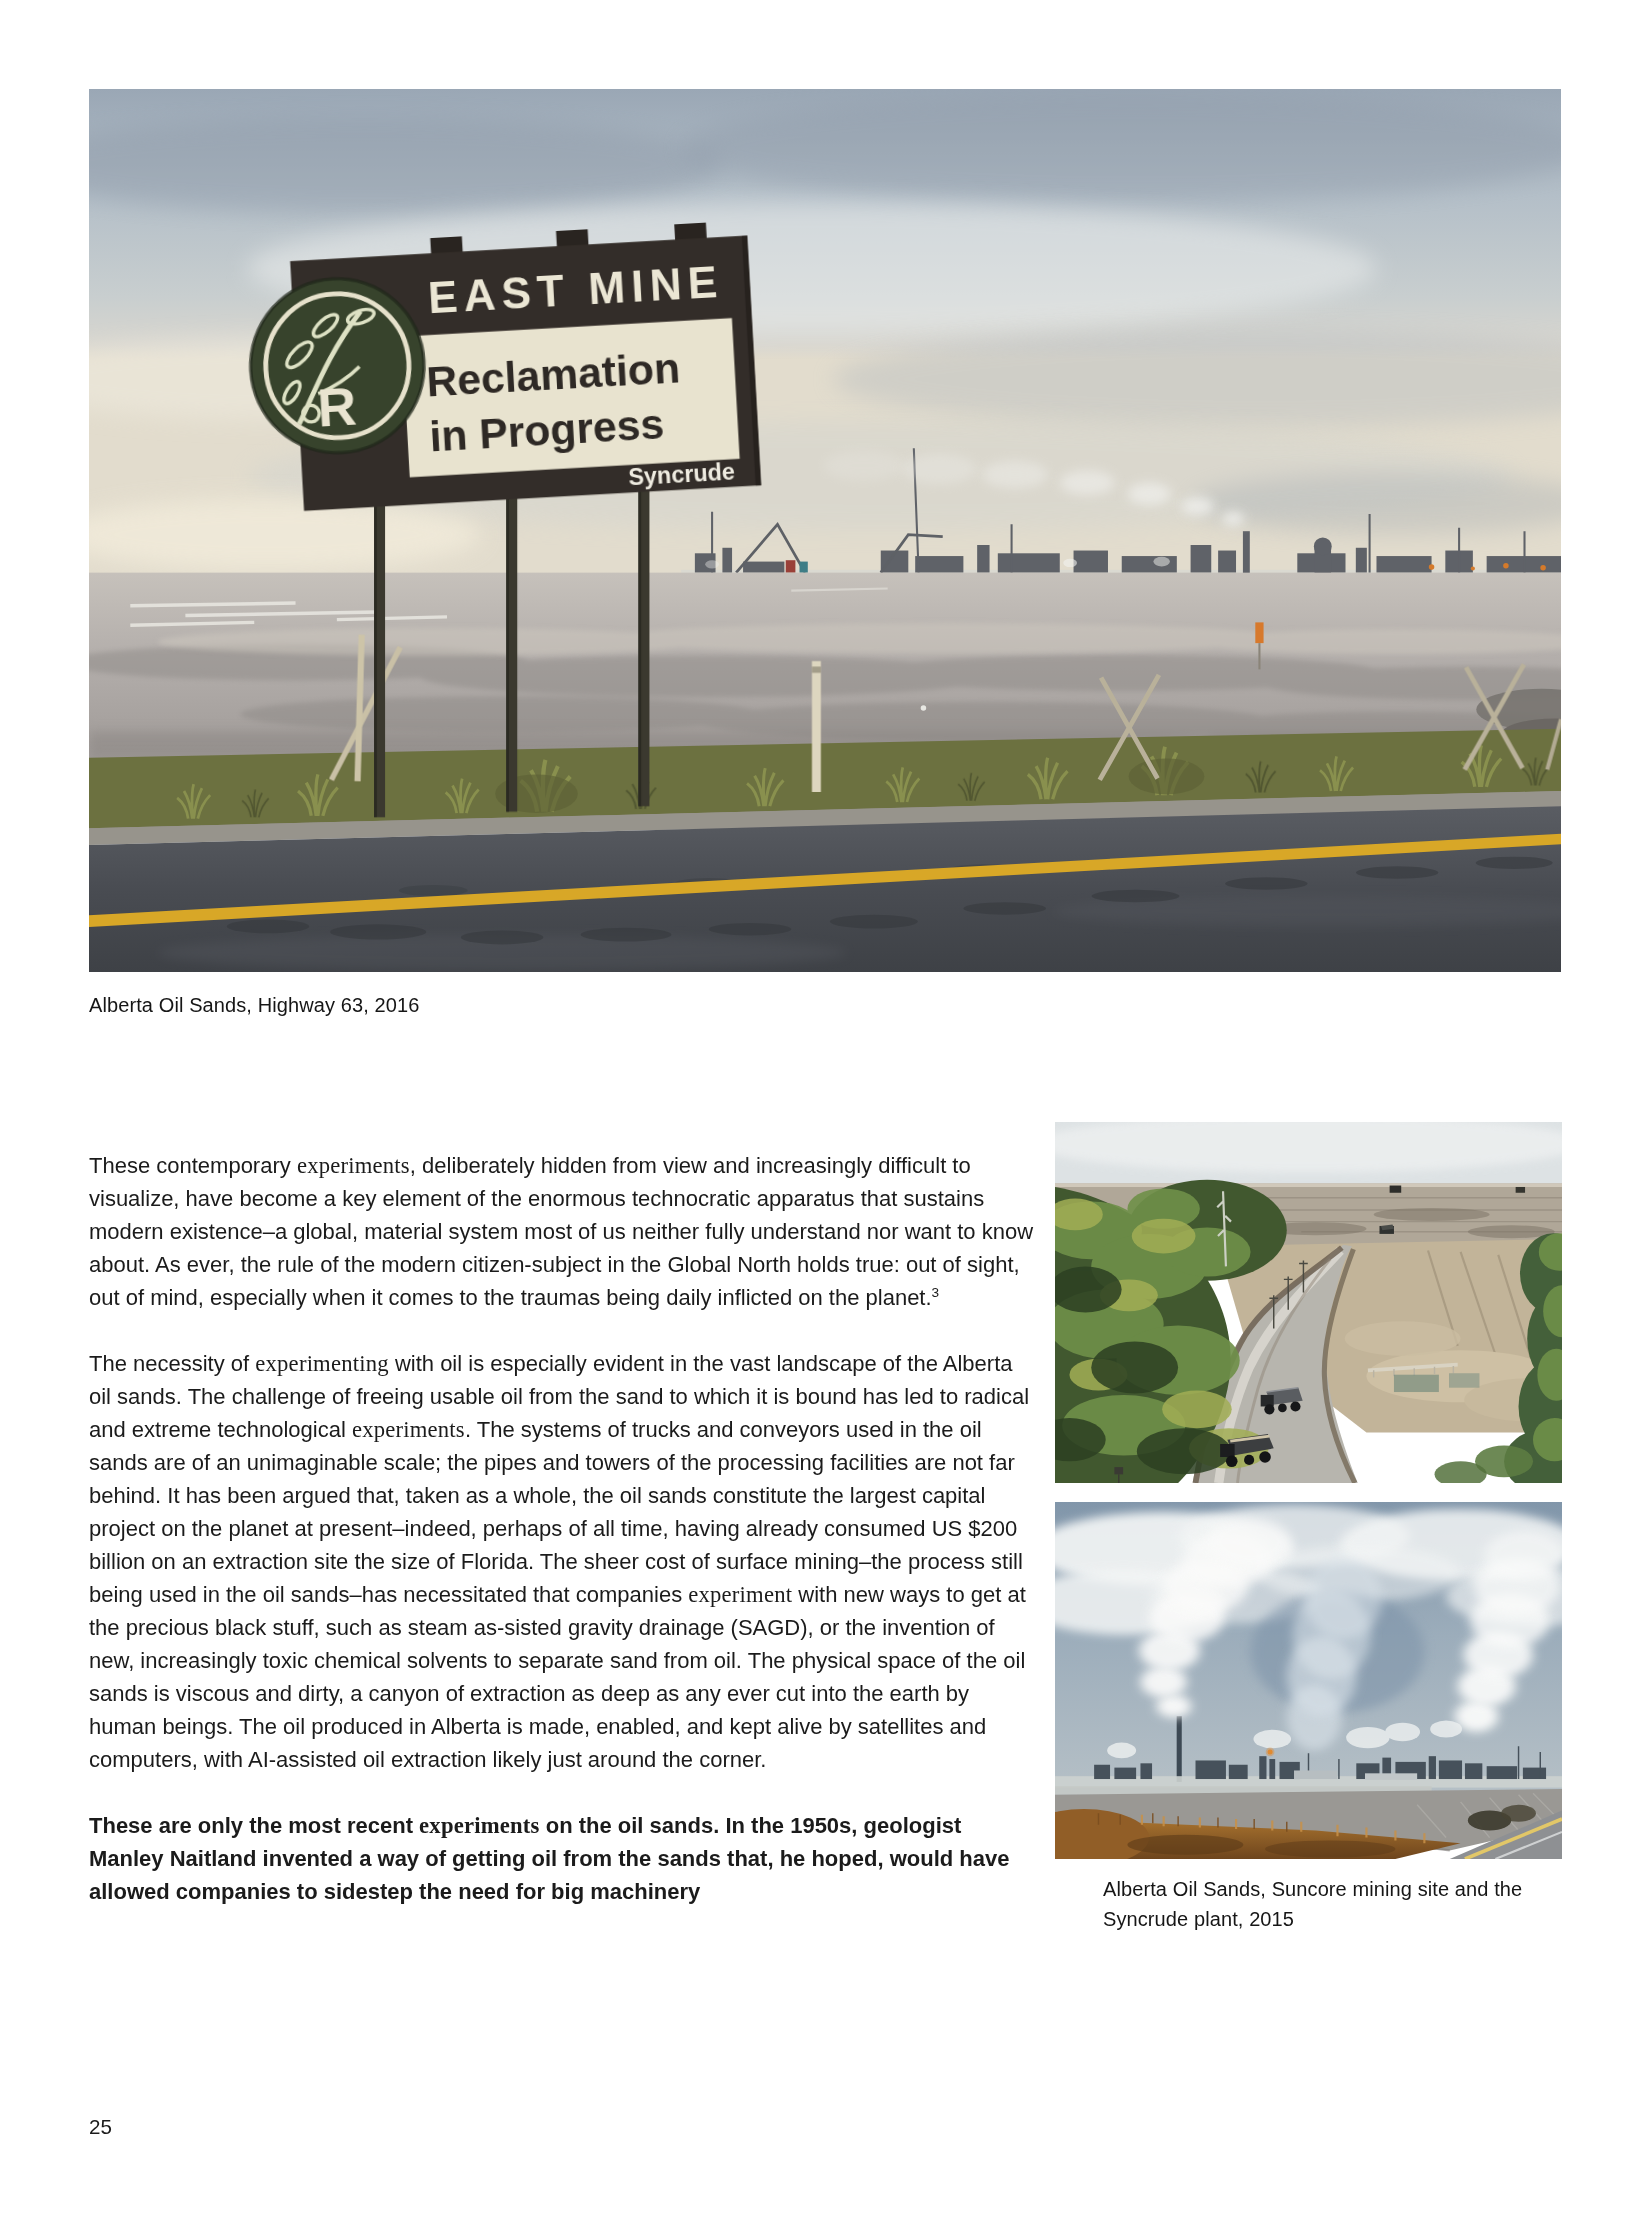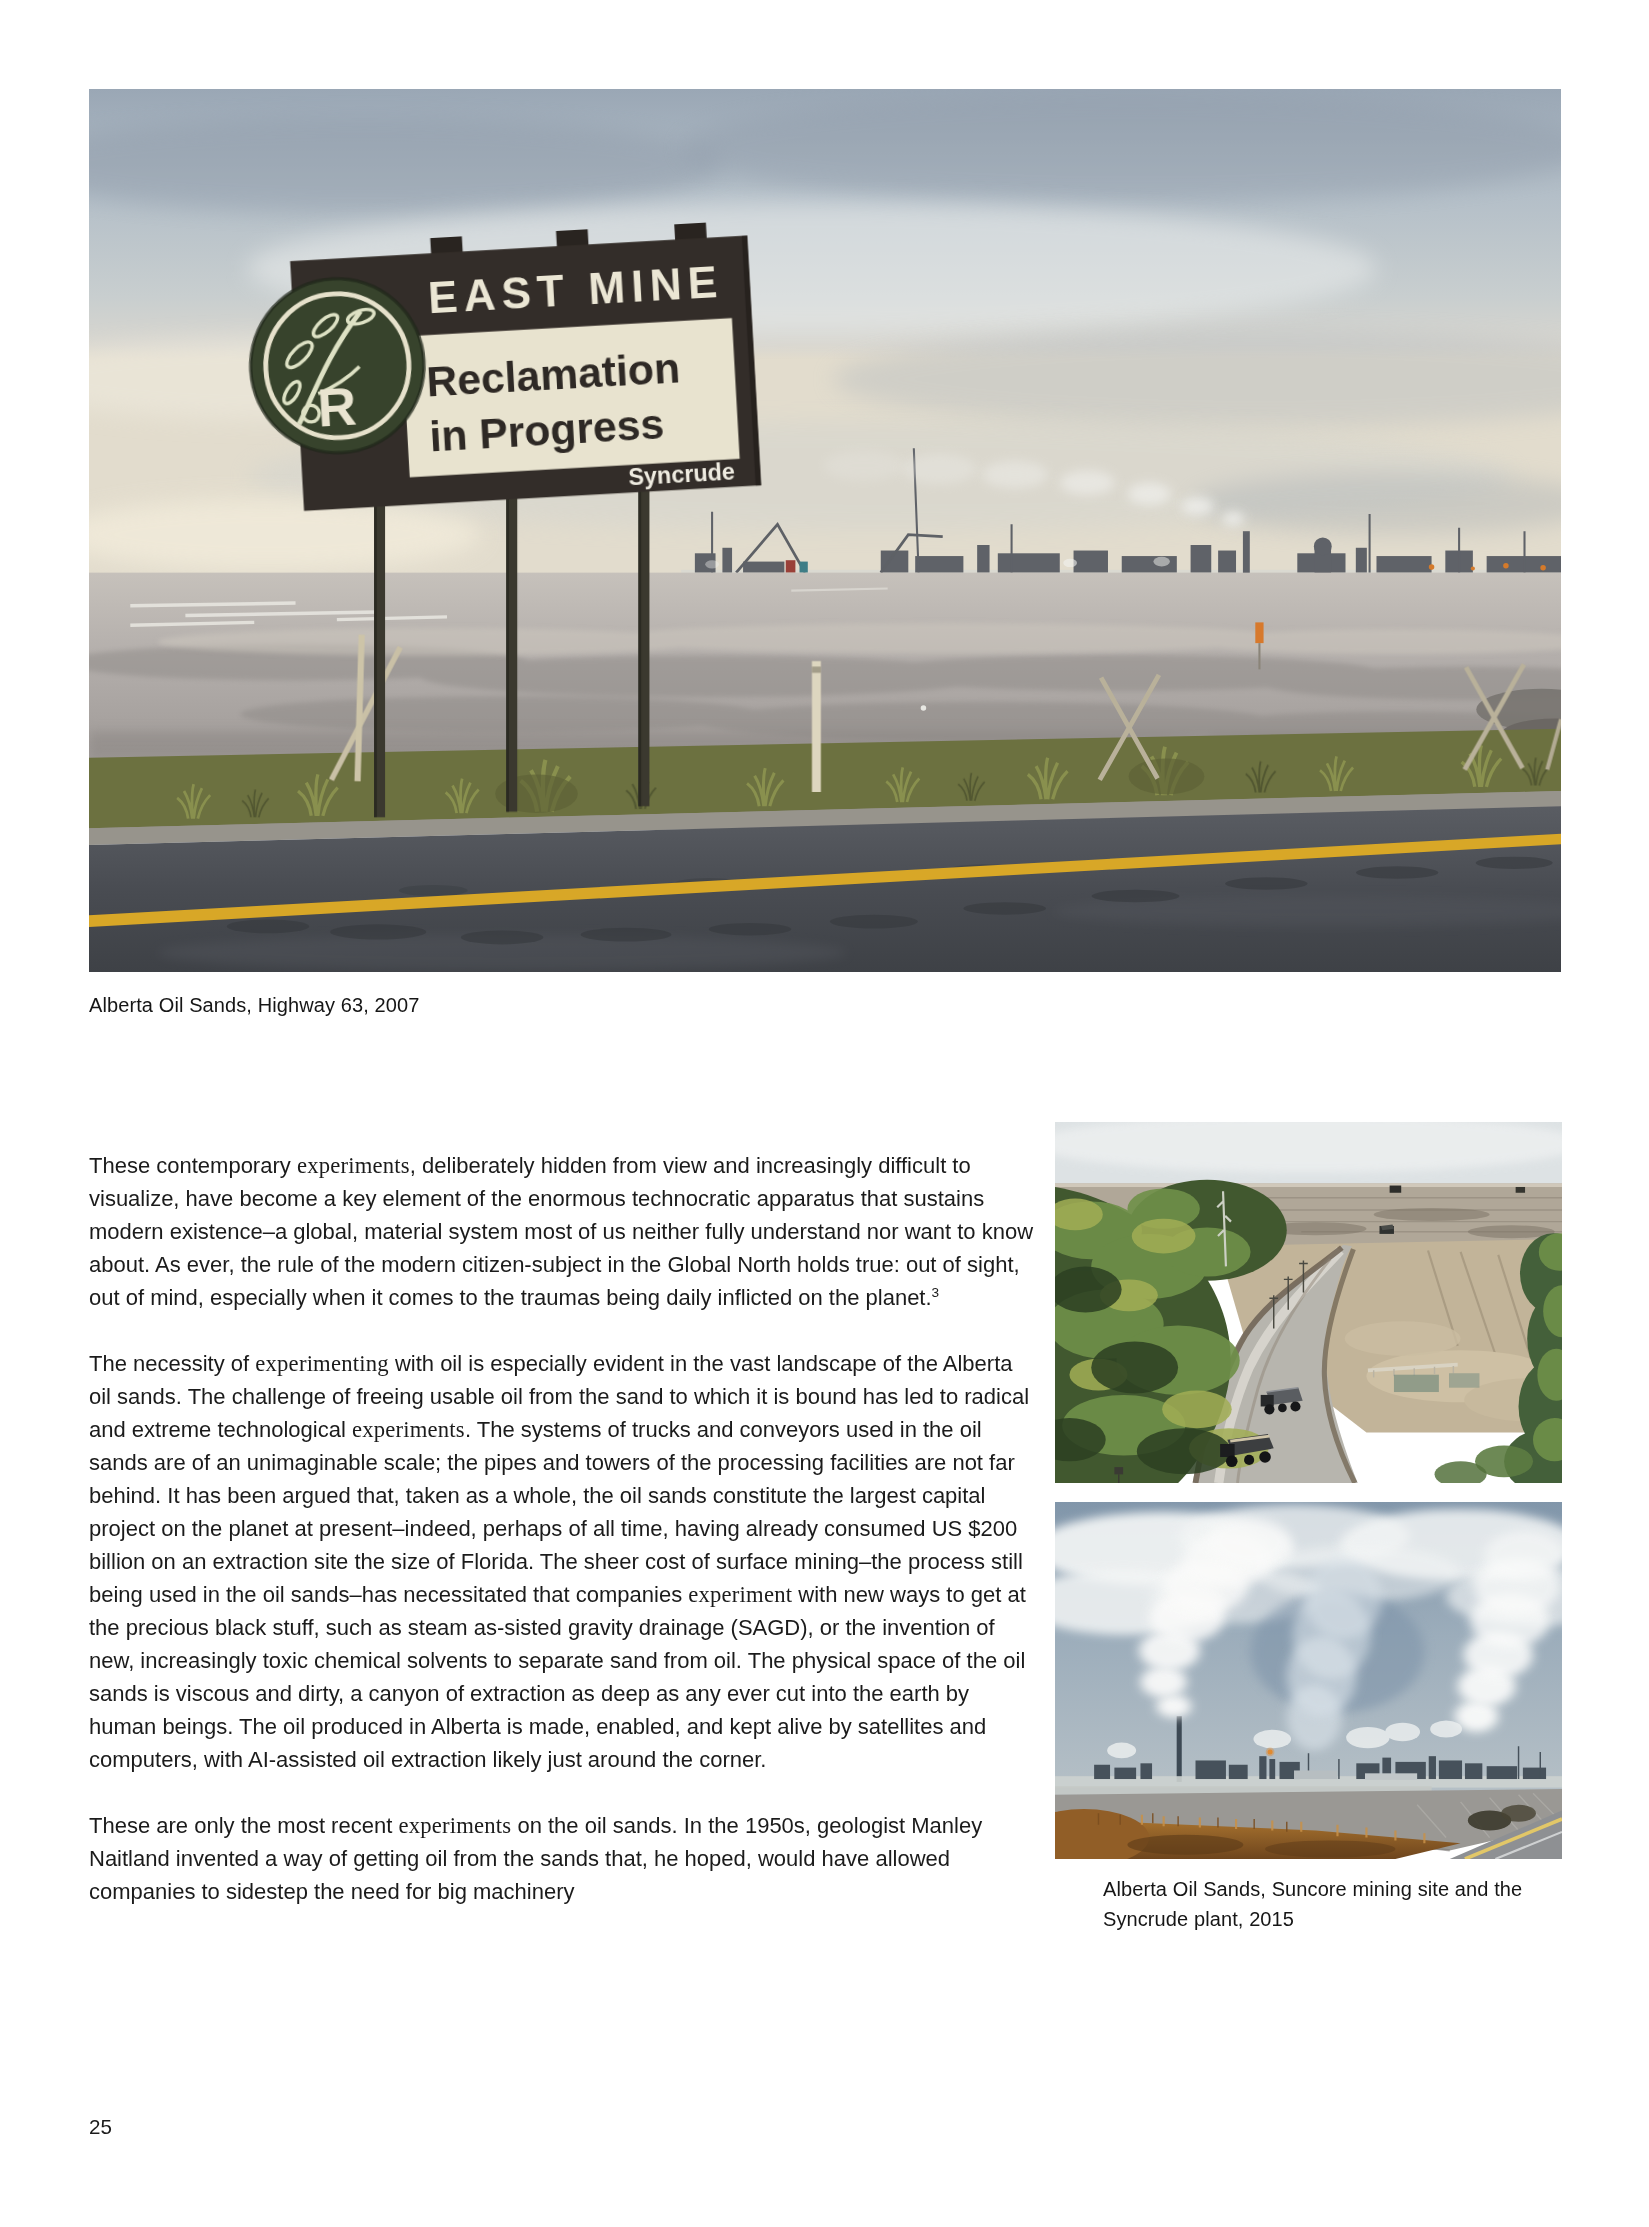--- a/index.html
+++ b/index.html
@@ -18,21 +18,21 @@
   .caption{
     font-size:20px;line-height:30px;color:#161616;letter-spacing:0.1px;
   }
   #caption-main{left:89px;top:990px;width:619px;}
 
   
   #body-copy{left:89px;top:1149px;width:957px;}
   .body-para{
     margin:0 8px 33px 0;font-size:22px;line-height:33px;color:var(--body-text,#1b1b1b);
   }
-  .body-para:last-child{margin-bottom:0;}
+  .body-para:last-child{margin-bottom:0;font-weight:bold;}
   .serif-word{font-family:"Liberation Serif",serif;font-size:1.03em;letter-spacing:0.2px;}
   .fn-sup{font-size:.62em;vertical-align:super;line-height:0;}
 
   
   #right-photo-1{left:1055px;top:1122px;width:507px;height:361px;overflow:hidden;}
   #right-photo-1 svg{width:507px;height:361px;}
   #right-photo-2{left:1055px;top:1502px;width:507px;height:357px;overflow:hidden;}
   #right-photo-2 svg{width:507px;height:357px;}
   #caption-right{left:1103px;top:1874px;width:507px;}
 
@@ -267,21 +267,21 @@
           <ellipse cx="398" cy="316" rx="20" ry="9" stroke-width="5" transform="rotate(-15 398 316)"></ellipse>
           <ellipse cx="292" cy="420" rx="18" ry="8" stroke-width="5" transform="rotate(-55 292 420)"></ellipse>
           <circle cx="318" cy="452" r="12" stroke-width="5"></circle>
         </g>
         <text x="356" y="472" font-size="78" font-weight="bold" text-anchor="middle" fill="#e9e4d0">R</text>
       </g>
     </g>
   </svg>
 </figure>
 
-<div class="abs caption" id="caption-main">Alberta Oil Sands, Highway 63, 2007</div>
+<div class="abs caption" id="caption-main">Alberta Oil Sands, Highway 63, 2016</div>
 
 <div class="abs" id="body-copy">
     <p class="body-para"><span>These contemporary </span><span class="serif-word">experiments</span><span>, deliberately hidden from view and increasingly difficult to visualize, have become a key element of the enormous technocratic apparatus that sustains modern existence–a global, material system most of us neither fully understand nor want to know about. As ever, the rule of the modern citizen-subject in the Global North holds true: out of sight, out of mind, especially when it comes to the traumas being daily inflicted on the planet.</span><sup class="fn-sup">3</sup></p>
     <p class="body-para"><span>The necessity of </span><span class="serif-word">experimenting</span><span> with oil is especially evident in the vast landscape of the Alberta oil sands. The challenge of freeing usable oil from the sand to which it is bound has led to radical and extreme technological </span><span class="serif-word">experiments</span><span>. The systems of trucks and conveyors used in the oil sands are of an unimaginable scale; the pipes and towers of the processing facilities are not far behind. It has been argued that, taken as a whole, the oil sands constitute the largest capital project on the planet at present–indeed, perhaps of all time, having already consumed US $200 billion on an extraction site the size of Florida. The sheer cost of surface mining–the process still being used in the oil sands–has necessitated that companies </span><span class="serif-word">experiment</span><span> with new ways to get at the precious black stuff, such as steam as-sisted gravity drainage (SAGD), or the invention of new, increasingly toxic chemical solvents to separate sand from oil. The physical space of the oil sands is viscous and dirty, a canyon of extraction as deep as any ever cut into the earth by human beings. The oil produced in Alberta is made, enabled, and kept alive by satellites and computers, with AI-assisted oil extraction likely just around the corner.</span></p>
     <p class="body-para"><span>These are only the most recent </span><span class="serif-word">experiments</span><span> on the oil sands. In the 1950s, geologist Manley Naitland invented a way of getting oil from the sands that, he hoped, would have allowed companies to sidestep the need for big machinery</span></p>
   </div>
 
 <figure class="abs" id="right-photo-1">
   <svg viewBox="0 0 700 500" preserveAspectRatio="none">
     <defs>

